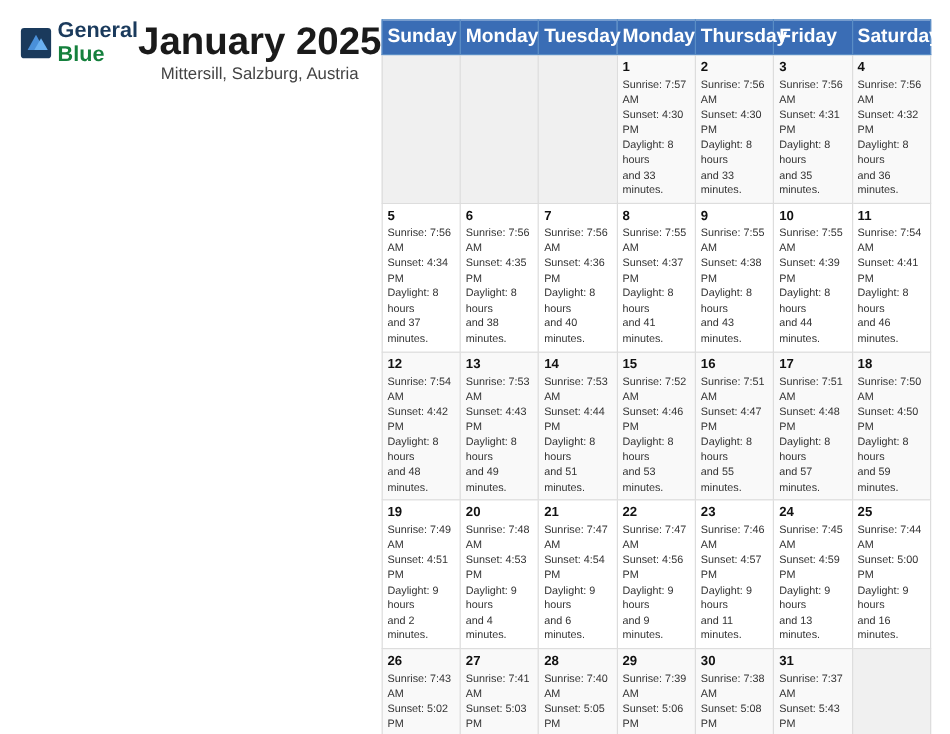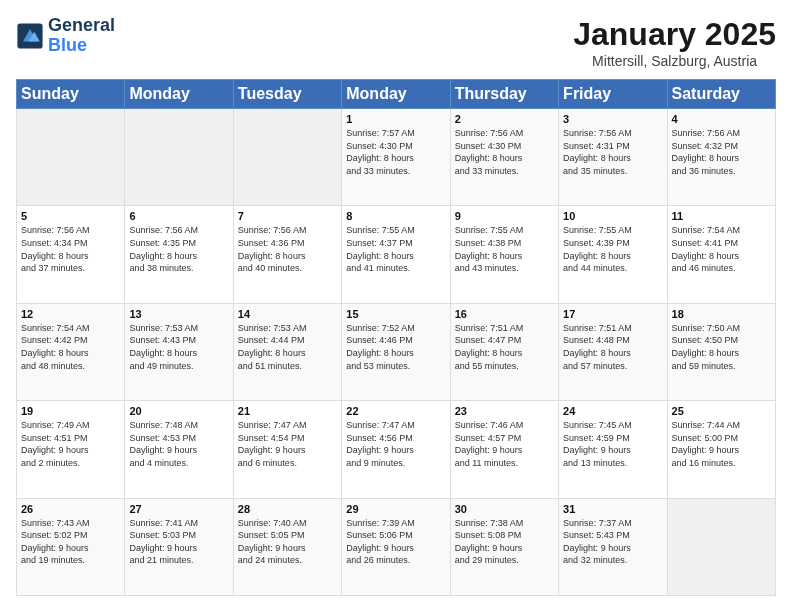--- a/index.html
+++ b/index.html
@@ -8,21 +8,21 @@
       background: #fff;
       width: 792px;
       height: 612px;
       overflow: hidden;
     }
     .page {
       width: 792px;
       height: 612px;
       padding: 16px;
       display: flex;
-      flex-direction: column;
+      flex-direction: row;
     }
     .header {
       display: flex;
       justify-content: space-between;
       align-items: flex-start;
       margin-bottom: 10px;
     }
     .logo {
       display: flex;
       align-items: center;
@@ -102,21 +102,21 @@
 <div class="page">
   <div class="header">
     <div class="logo">
       <svg class="logo-icon" viewBox="0 0 40 40">
         <rect x="2" y="2" width="36" height="36" rx="4" fill="#1a3a5c"></rect>
         <polygon points="10,28 20,10 30,28" fill="#4a90d9"></polygon>
         <polygon points="18,28 26,14 34,28" fill="#6ab0f0"></polygon>
       </svg>
       <div class="logo-text">
         <div>General</div>
-        <div style="color:#3b82f6">Blue</div>
+        <div style="color:#15803d">Blue</div>
       </div>
     </div>
     <div class="title-block">
       <div class="month-title">January 2025</div>
       <div class="subtitle">Mittersill, Salzburg, Austria</div>
     </div>
   </div>
 
   <table class="calendar">
     <thead>

